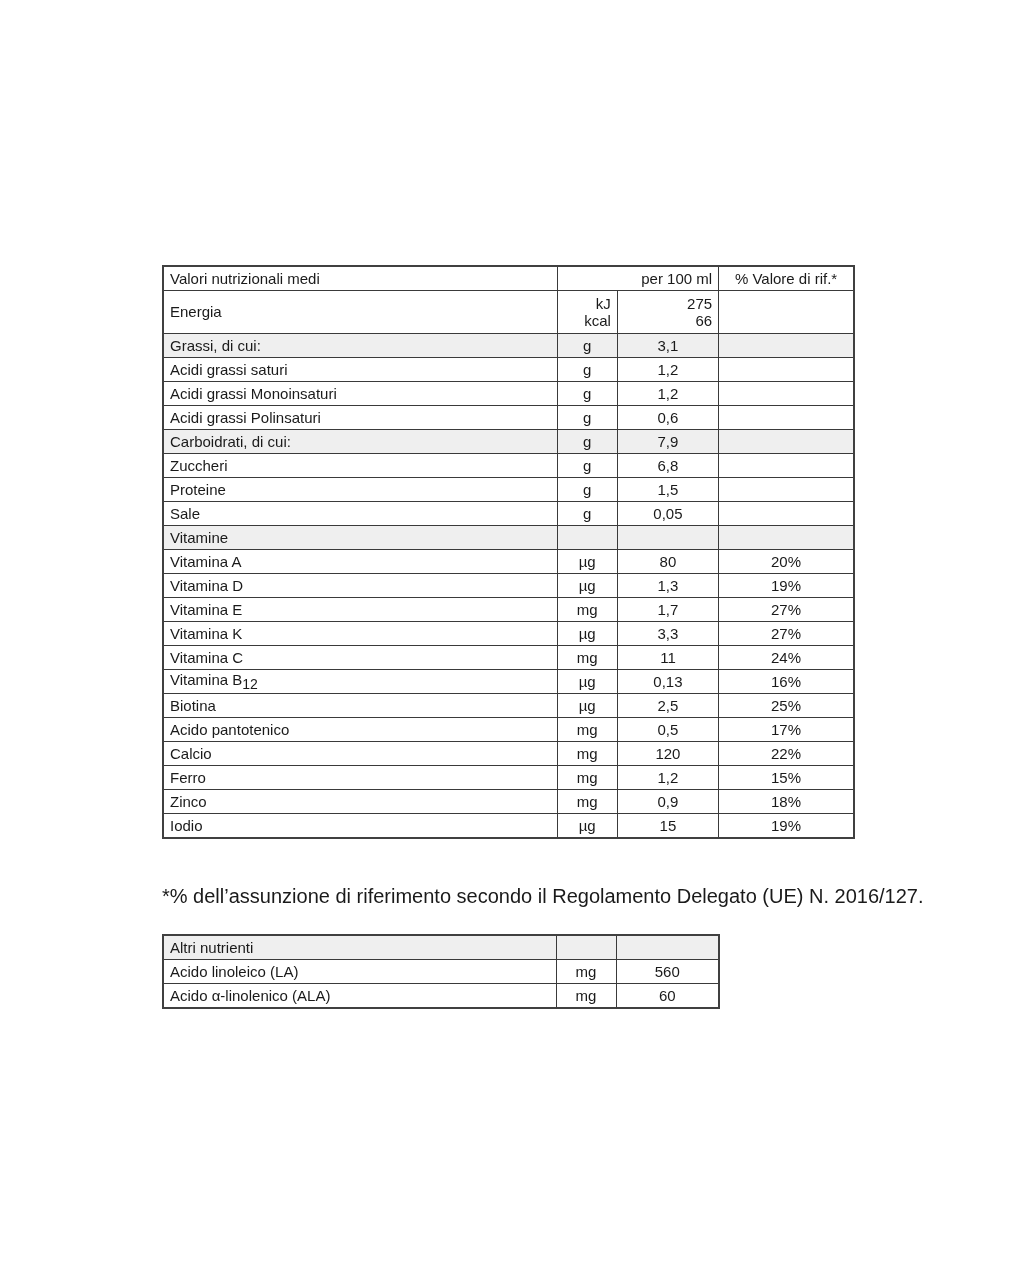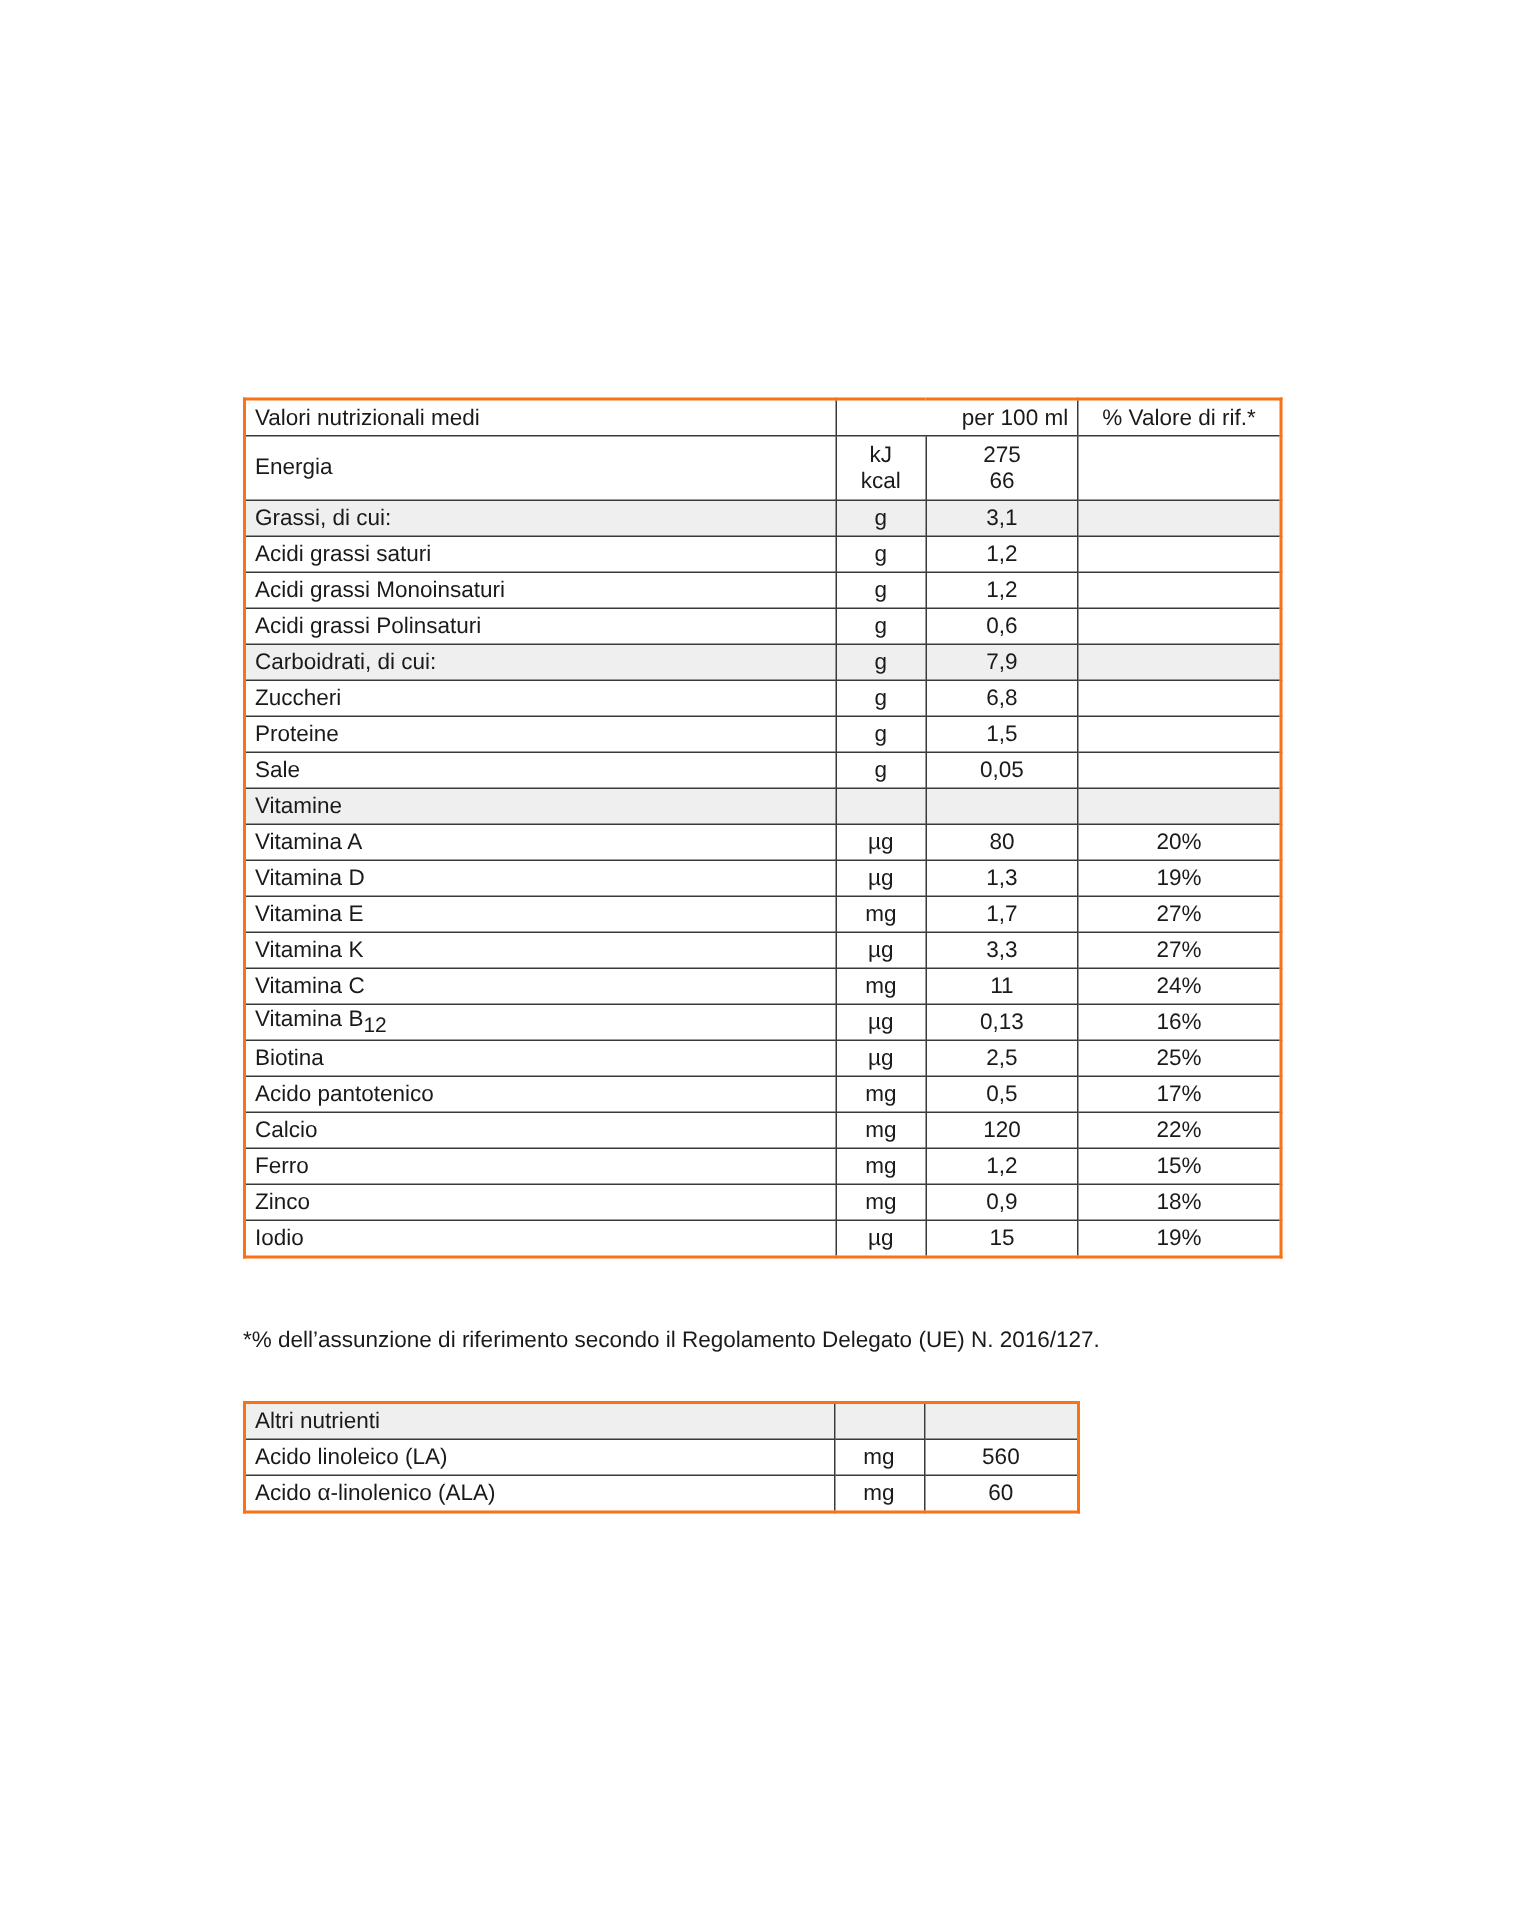--- a/index.html
+++ b/index.html
@@ -12,46 +12,46 @@
     height: 1282px;
     position: relative;
     font-family: "Liberation Sans", sans-serif;
     color: #1a1a1a;
     -webkit-font-smoothing: antialiased;
   }
   table.tbl {
     position: absolute;
     border-collapse: collapse;
     table-layout: fixed;
-    border: 2px solid #f97316;
+    border: 2px solid #404040;
   }
   table.tbl td {
     border: 1px solid #3a3a3a;
     font-size: 15px;
     line-height: 1.15;
     padding: 0 6px;
     height: 23px;
     vertical-align: middle;
     overflow: hidden;
     white-space: nowrap;
   }
   #main-table { left: 162px; top: 265px; width: 693px; }
   #other-table { left: 162px; top: 934px; width: 480px; padding-left: 16px; }
   tr.shaded td { background: #efefef; }
   tr.tall td { height: 42px; }
   td.center { text-align: center; padding: 0 2px; }
   td.per { text-align: right; padding-right: 10px; margin-top: 33px; }
   td.label-cell b { font-weight: normal; }
   td.label-cell sub { font-size: 14px; }
-  .stack div { text-align: center; }
+  .stack div { text-align: right; }
   #footnote {
     position: absolute;
     left: 162px;
     top: 885px;
-    font-size: 15px;
+    font-size: 20px;
     white-space: nowrap;
   }
 </style>
 </head>
 <body>
 
 <table class="tbl" id="main-table">
   <colgroup>
     <col style="width:393px">
     <col style="width:60px">

